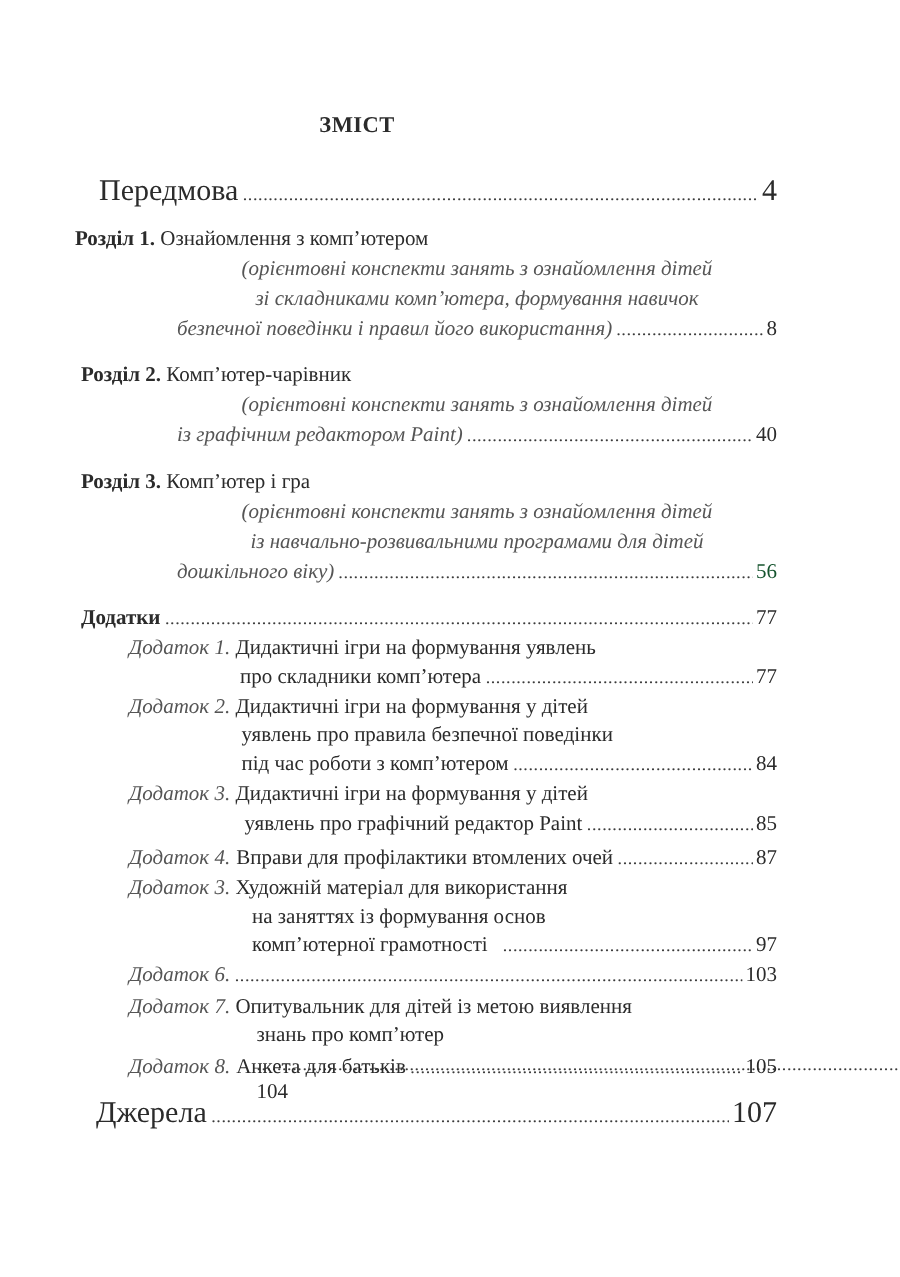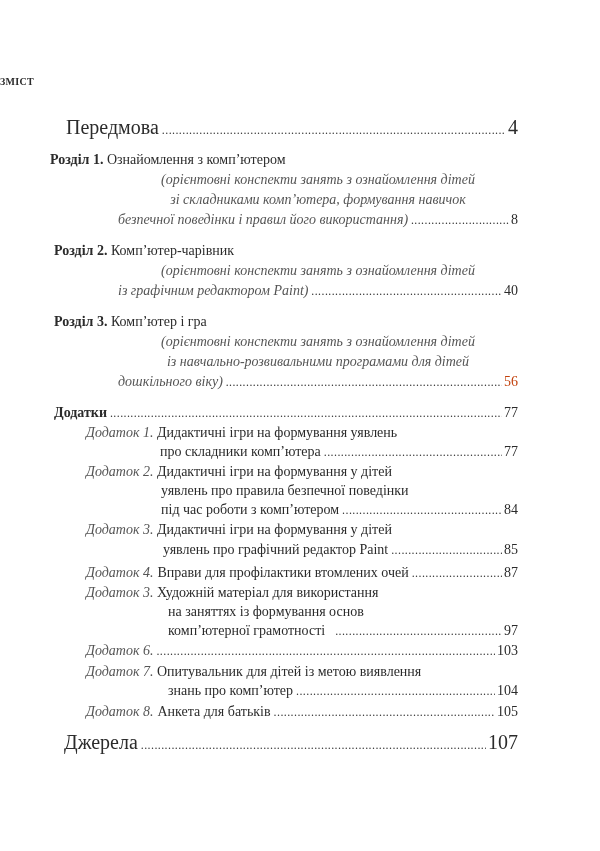--- a/index.html
+++ b/index.html
@@ -13,22 +13,23 @@
       position: relative;
       overflow: hidden;
       font-family: "Liberation Serif", "DejaVu Serif", serif;
       color: #2b2b2b;
     }
     .page-title {
       position: absolute;
       top: 76px;
       left: 0;
       width: 476px;
+      text-align: center;
       font-weight: bold;
-      font-size: 10px;
+      font-size: 15px;
       letter-spacing: 0.3px;
     }
     .line {
       position: absolute;
       right: 82px;
       display: flex;
       align-items: baseline;
       white-space: nowrap;
       font-size: 14px;
       line-height: 19px;
@@ -93,21 +94,21 @@
 
 <div class="line nolead" style="left:54px; top:312px;">
   <span class="b">Розділ 3.</span>
   <span>Комп’ютер і гра</span>
 </div>
 <div class="line nolead i muted" style="left:118px; top:332px;">(орієнтовні конспекти занять з ознайомлення дітей</div>
 <div class="line nolead i muted" style="left:118px; top:352px;">із навчально-розвивальними програмами для дітей</div>
 <div class="line i muted" style="left:118px; top:372px;">
   <span>дошкільного віку)</span>
   <span class="dots"></span>
-  <span class="pg" style="font-style:normal;color:#c2410c">56</span>
+  <span class="pg" style="font-style:normal;color:#14532d">56</span>
 </div>
 
 <div class="line b" style="left:54px; top:403px;">
   <span>Додатки</span>
   <span class="dots" style="font-weight:normal"></span>
   <span class="pg" style="font-weight:normal">77</span>
 </div>
 
 <div class="line nolead" style="left:86px; top:423px;">
   <span class="i muted">Додаток 1.</span>
@@ -161,21 +162,21 @@
 <div class="line" style="left:86px; top:641px;">
   <span class="i muted">Додаток 6.</span>
   <span class="dots"></span>
   <span class="pg">103</span>
 </div>
 
 <div class="line nolead" style="left:86px; top:662px;">
   <span class="i muted">Додаток 7.</span>
   <span>Опитувальник для дітей із метою виявлення</span>
 </div>
-<div class="line" style="left:168px; top:681px;">
+<div class="line" style="left:168px; top:681px;flex-direction:column;">
   <span>знань про комп’ютер</span>
   <span class="dots"></span>
   <span class="pg">104</span>
 </div>
 
 <div class="line" style="left:86px; top:702px;">
   <span class="i muted">Додаток 8.</span>
   <span style="margin-left:4px">Анкета для батьків</span>
   <span class="dots"></span>
   <span class="pg">105</span>

